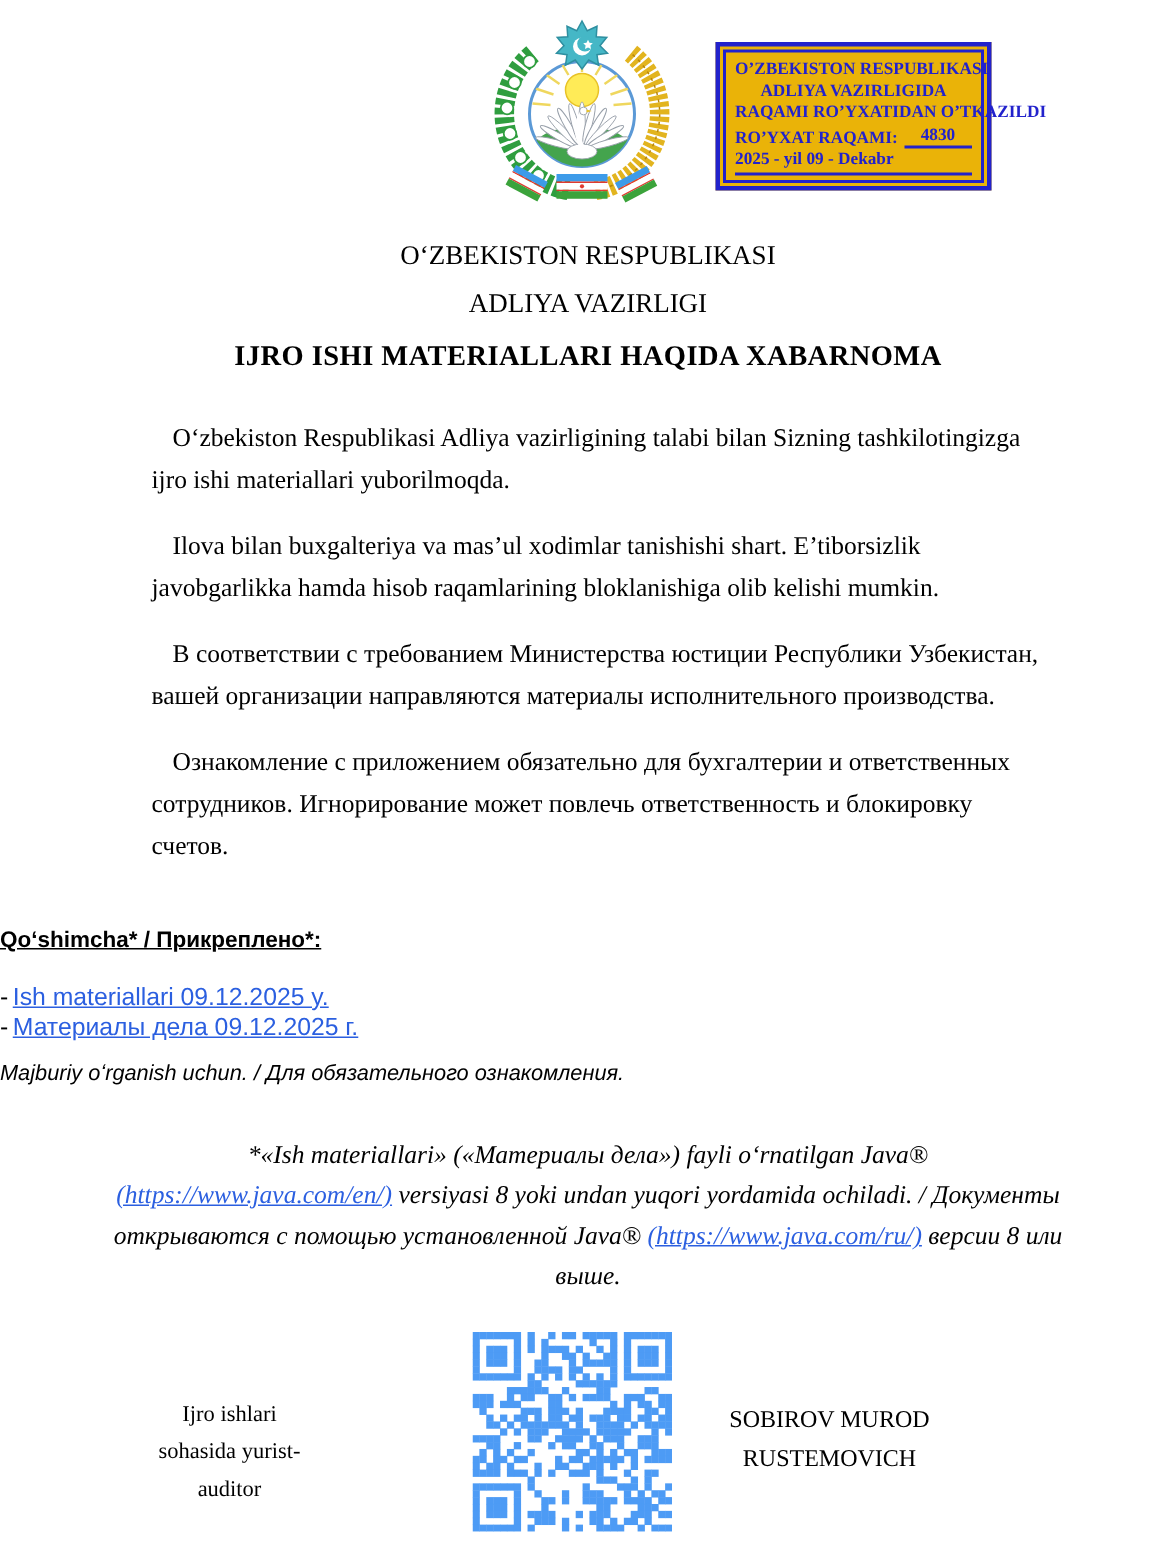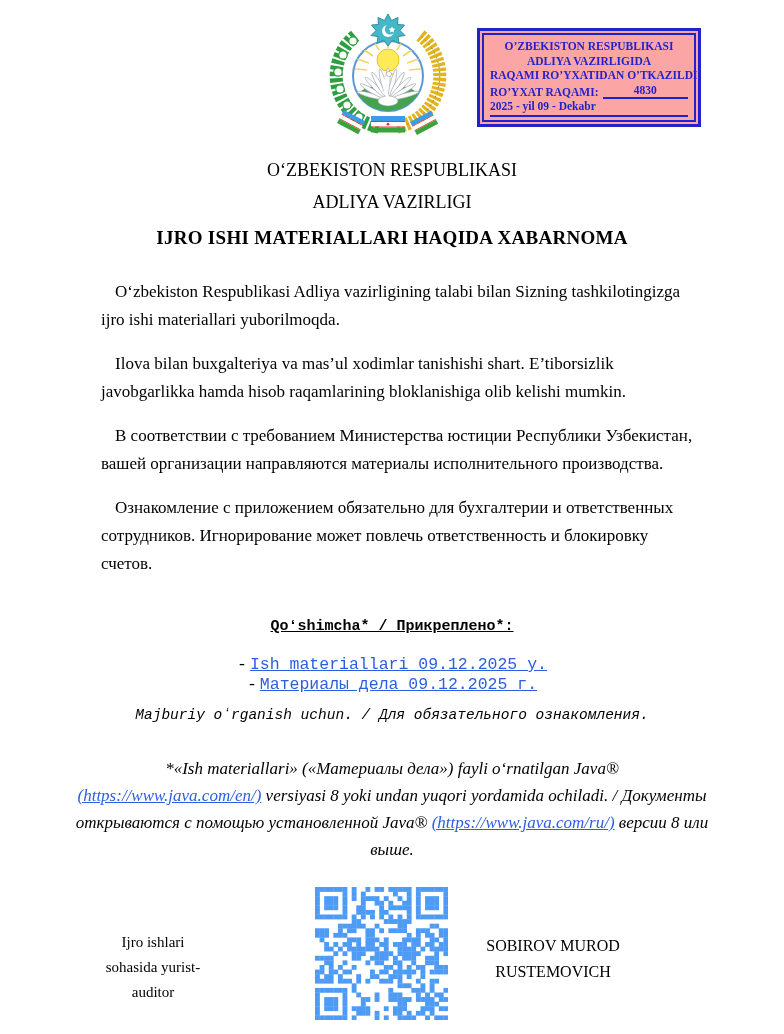--- a/index.html
+++ b/index.html
@@ -6,22 +6,22 @@
   body {
     width:784px; height:1034px; position:relative; overflow:hidden;
     background:var(--page-bg,#fff); color:var(--text,#000);
     font-family:"Liberation Serif", serif;
   }
 
   
   .top { position:relative; height:148px; }
   .emblem { position:absolute; left:318px; top:12px; }
 
-  .stamp { position:absolute; left:477px; top:28px; width:224px;
-           border:3px solid var(--stamp-blue); background:#fca5a5; box-sizing:border-box; }
+  .stamp { position:absolute; left:477px; top:28px; width:184px;
+           border:3px solid var(--stamp-blue); background:#eab308; box-sizing:border-box; }
   .stamp-inner { border:2px solid var(--stamp-blue); margin:2px; padding:4px 6px 3px;
                  color:var(--stamp-blue); font-weight:bold; font-size:11.5px; line-height:14.5px;
                  font-family:"Liberation Serif", serif; }
   .stamp-line.c { text-align:center; white-space:nowrap; }
   .stamp-row { display:flex; align-items:flex-end; white-space:nowrap; }
   .stamp-num { flex:1; text-align:center; border-bottom:2.5px solid var(--stamp-blue); margin-left:4px; }
   .stamp-date { border-bottom:2.5px solid var(--stamp-blue); padding-bottom:1px; white-space:nowrap; }
 
   
   .org-line { text-align:center; font-size:18px; line-height:32px; }
@@ -29,21 +29,21 @@
   .doc-title { text-align:center; font-size:19px; font-weight:bold; letter-spacing:.3px;
                margin-top:6px; line-height:28px; }
 
   
   .body-text { padding:0 82px 0 101px; }
   .body-text p { font-size:17px; line-height:28px; margin:0 0 16px 0; text-indent:14px; }
   .body-text p.first { margin-top:26px; }
   .body-text p.extra-gap { margin-top:12px; }
 
   
-  .attach { text-align:center; font-family:Liberation Mono, monospace; }
+  .attach { text-align:left; font-family:Liberation Sans, sans-serif; }
   .attach-heading { display:inline-block; margin-top:24px; font-size:15px; font-weight:bold;
                     text-decoration:underline; }
   .attach-links { margin-top:20px; line-height:19.5px; font-size:16.5px; }
   .attach-bullet { color:#000; margin-right:3px; }
   .attach-link { color:var(--link-blue); text-decoration:underline; cursor:pointer; }
   .attach-note { margin-top:13px; font-size:14.5px; font-style:italic; }
 
   
   .java-note { margin-top:32px; padding:0 72px; text-align:center;
                font-size:17px; font-style:italic; line-height:27px; }

